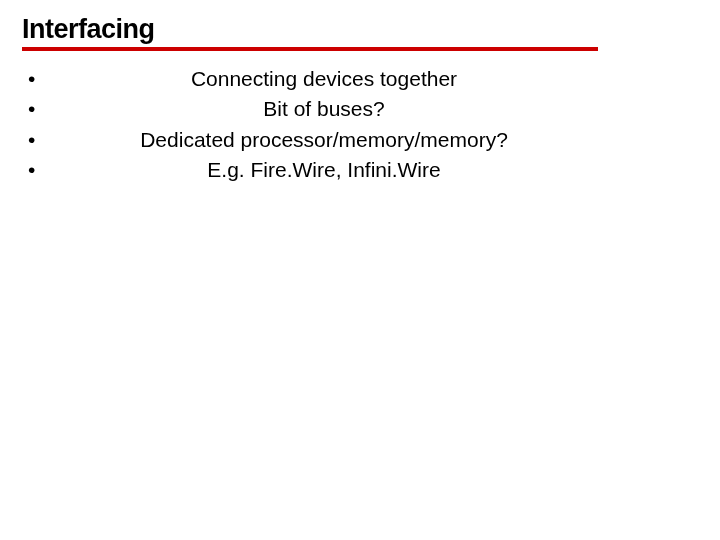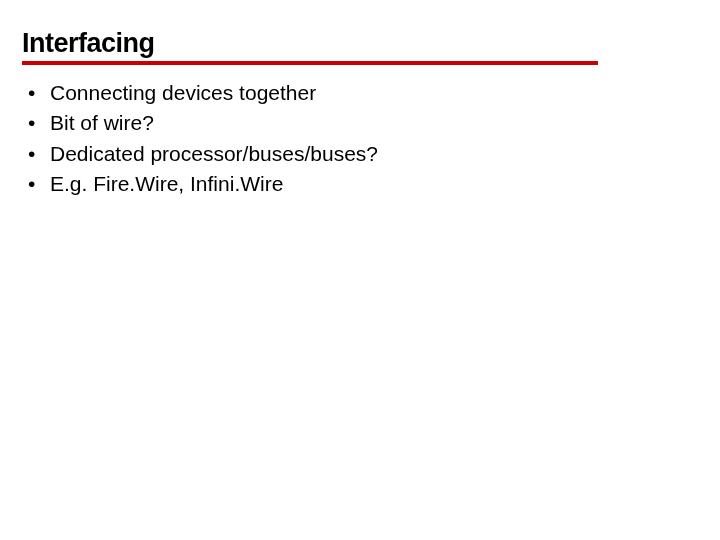--- a/index.html
+++ b/index.html
@@ -8,21 +8,21 @@
     width: 720px;
     height: 540px;
     background: #ffffff;
     font-family: Verdana, Tahoma, Arial, sans-serif;
     color: #000;
   }
   .slide {
     box-sizing: border-box;
     width: 620px;
     height: 540px;
-    padding: 28px 22px 0 22px;
+    padding: 14px 22px 0 22px;
   }
   .title-block {
     border-bottom: 4px solid #cc0000;
     padding-bottom: 2px;
     margin-bottom: 14px;
   }
   .title {
     font-family: Arial, Helvetica, sans-serif;
     font-weight: 900;
     font-size: 27px;
@@ -41,40 +41,41 @@
     margin-bottom: 2px;
   }
   ul.bullets li .dot {
     width: 22px;
     flex: 0 0 22px;
     text-align: left;
     font-size: 21px;
   }
   ul.bullets li .txt {
     flex: 1;
+    text-align: center;
   }
 </style>
 </head>
 <body>
 
 <div class="slide">
   <div class="title-block">
     <div class="title">Interfacing</div>
   </div>
   <ul class="bullets">
     <li>
       <span class="dot">•</span>
       <span class="txt">Connecting devices together</span>
     </li>
     <li>
       <span class="dot">•</span>
-      <span class="txt">Bit of wire?</span>
+      <span class="txt">Bit of buses?</span>
     </li>
     <li>
       <span class="dot">•</span>
-      <span class="txt">Dedicated processor/buses/buses?</span>
+      <span class="txt">Dedicated processor/memory/memory?</span>
     </li>
     <li>
       <span class="dot">•</span>
       <span class="txt">E.g. Fire.Wire, Infini.Wire</span>
     </li>
   </ul>
 </div>
 
 </body></html>

